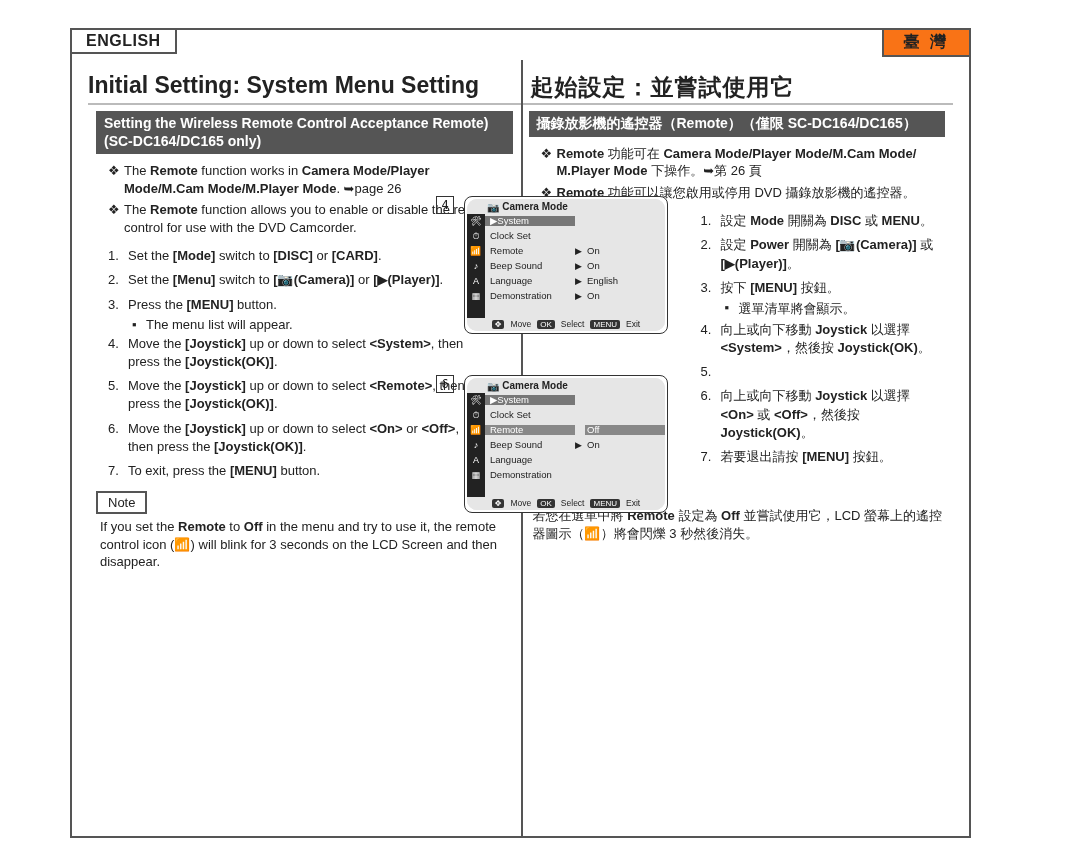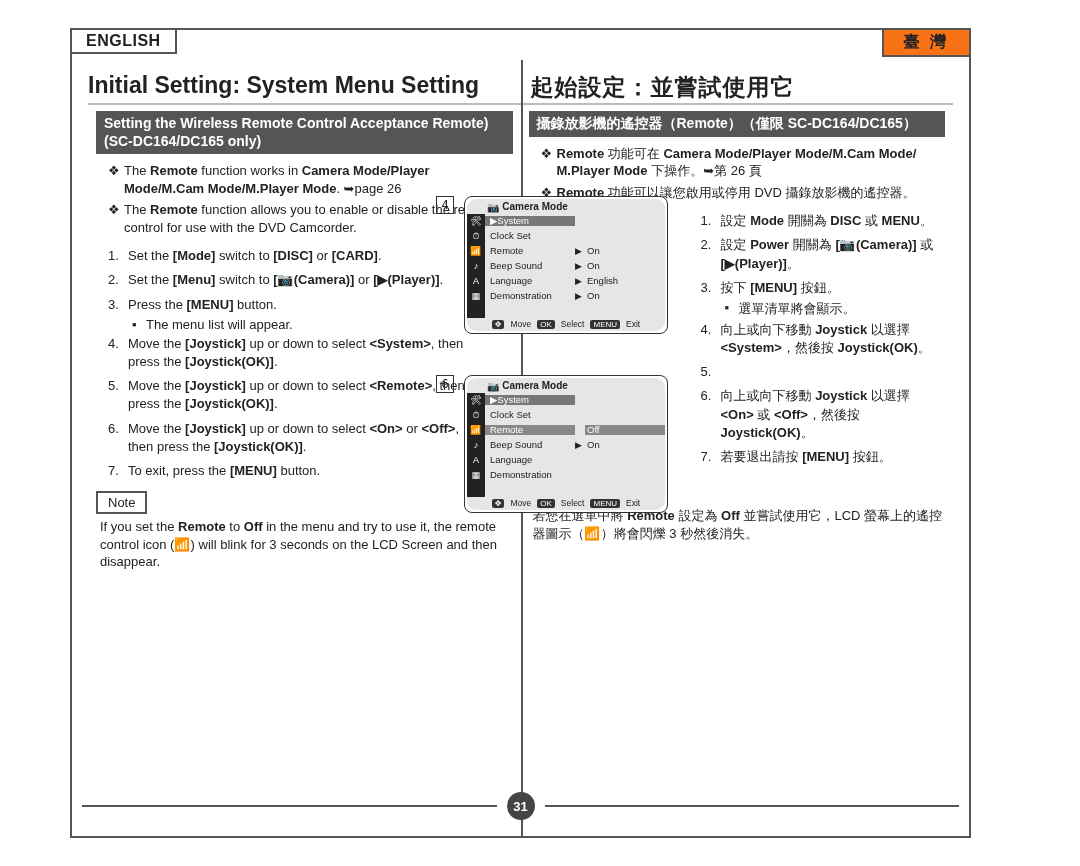--- a/index.html
+++ b/index.html
@@ -339,18 +339,13 @@
             <span>Move</span>
         <span class="shot-btn">OK</span>
             <span>Select</span>
         <span class="shot-btn">MENU</span>
             <span>Exit</span>
       </div>
     </div>
       </div>
   </div>
 
-  <div class="footer">
-    <div class="footer-line"></div>
-    <div class="page-num">31</div>
-    <div class="footer-line"></div>
-  </div>
 </div>
 
 </body></html>

